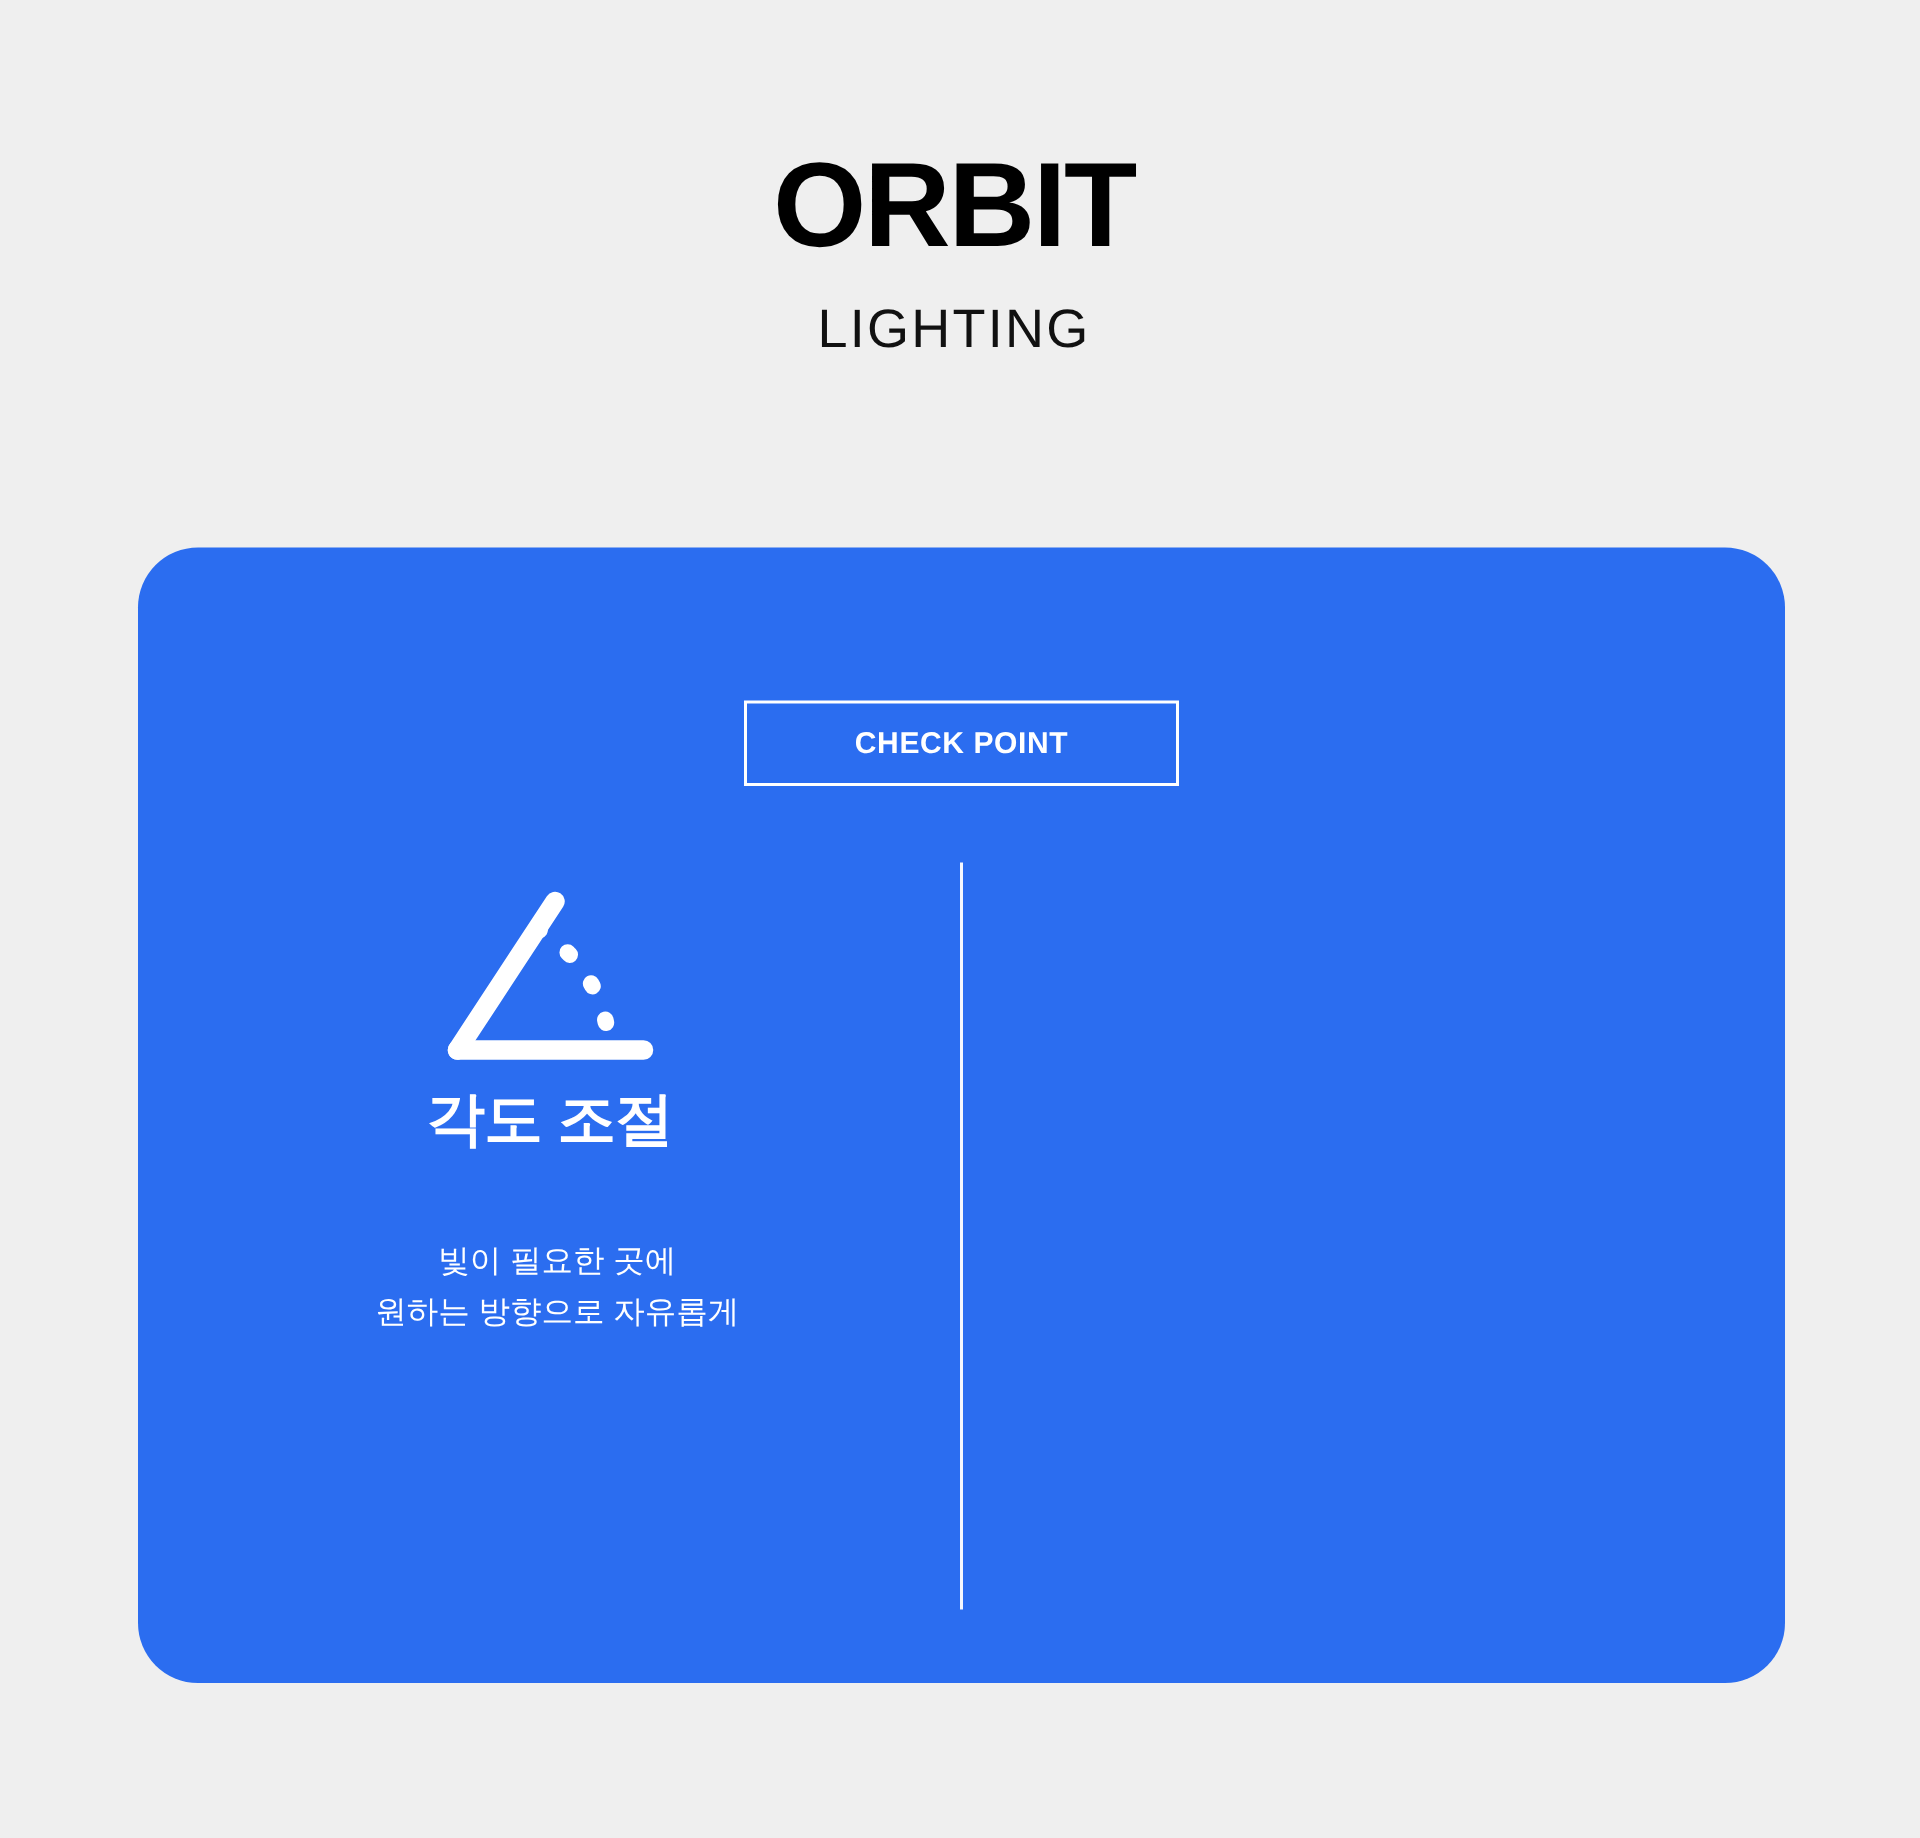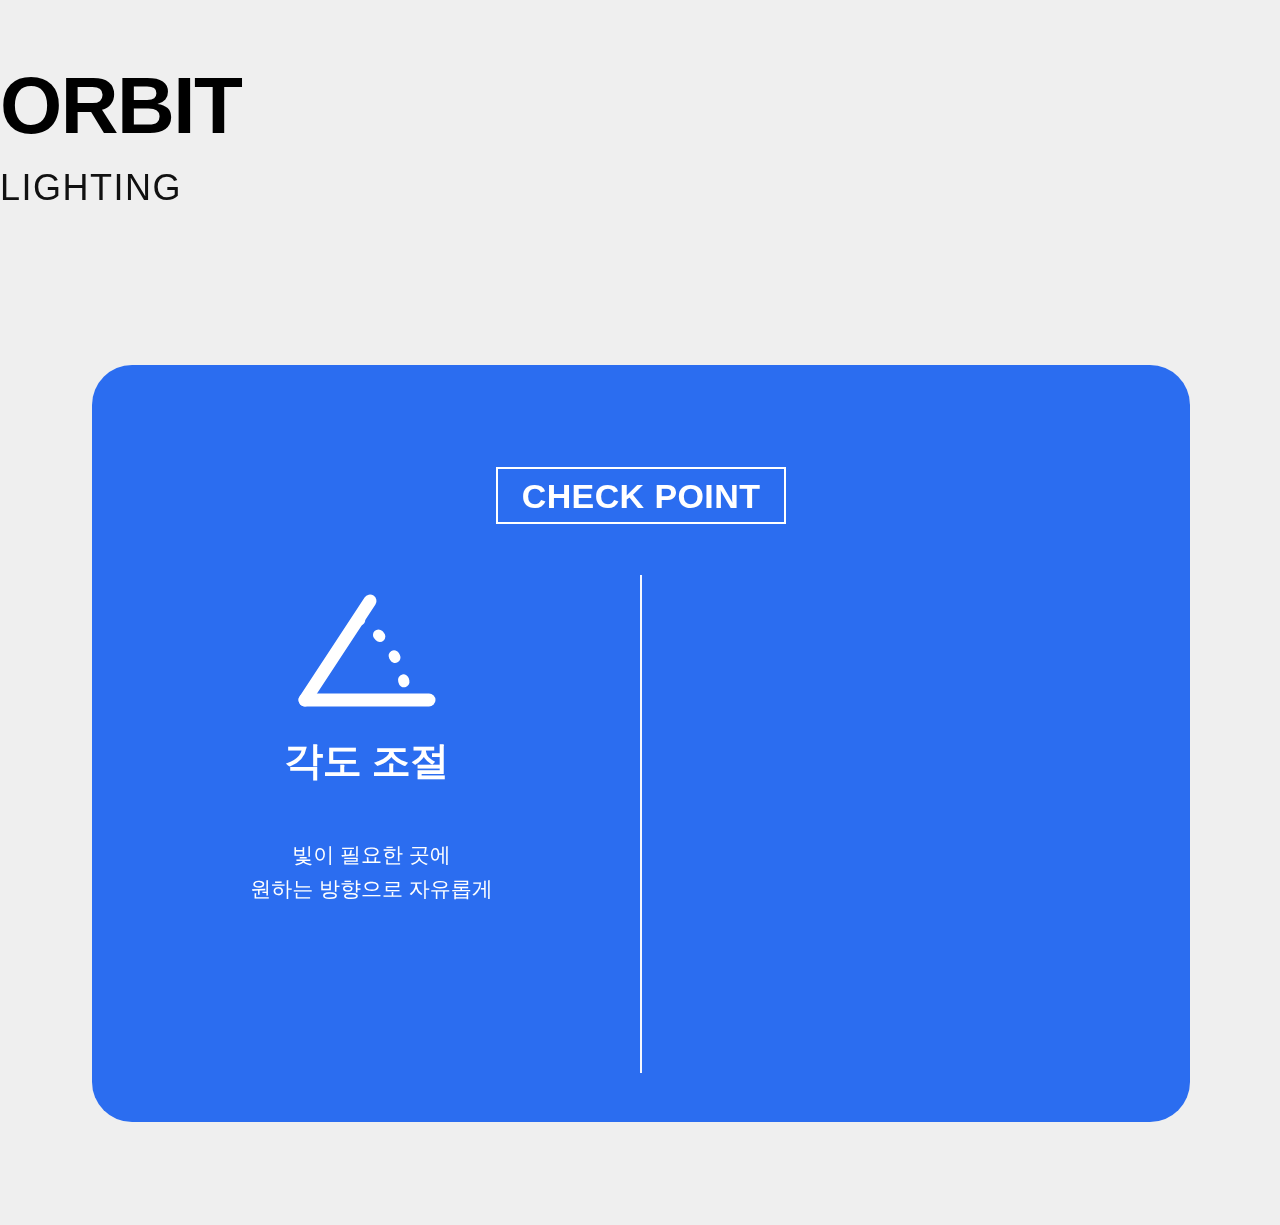--- a/index.html
+++ b/index.html
@@ -22,21 +22,22 @@
     height: 1225px;
     background: #efefef;
   }
 
   
   .brand-header {
     position: absolute;
     top: 0;
     left: 0;
     width: 1272px;
-    padding-top: 66px;
+    padding-top: 97px;
+    text-align: center;
   }
 
   .brand-name {
     font-size: 80px;
     font-weight: 900;
     line-height: 1.0;
     color: #000000;
     letter-spacing: -1.5px;
     font-stretch: condensed;
   }
@@ -69,21 +70,21 @@
     width: 290px;
     height: 57px;
     border: 2px solid #ffffff;
     display: flex;
     align-items: center;
     justify-content: center;
   }
 
   .check-point-label {
     color: #ffffff;
-    font-size: 34px;
+    font-size: 20px;
     font-weight: 700;
     letter-spacing: 0.4px;
     line-height: 1;
   }
 
   
   .feature-columns {
     position: absolute;
     left: 0;
     top: 210px;
@@ -111,21 +112,21 @@
   .feature-icon {
     height: 140px;
     display: flex;
     align-items: flex-end;
     justify-content: center;
   }
 
   .feature-icon svg { display: block; }
 
   .feature-title {
-    margin-top: 24px;
+    margin-top: 10px;
     color: #ffffff;
     font-size: 39px;
     font-weight: 800;
     line-height: 1.15;
     letter-spacing: -0.5px;
     text-align: center;
   }
 
   .feature-desc {
     margin-top: 54px;

